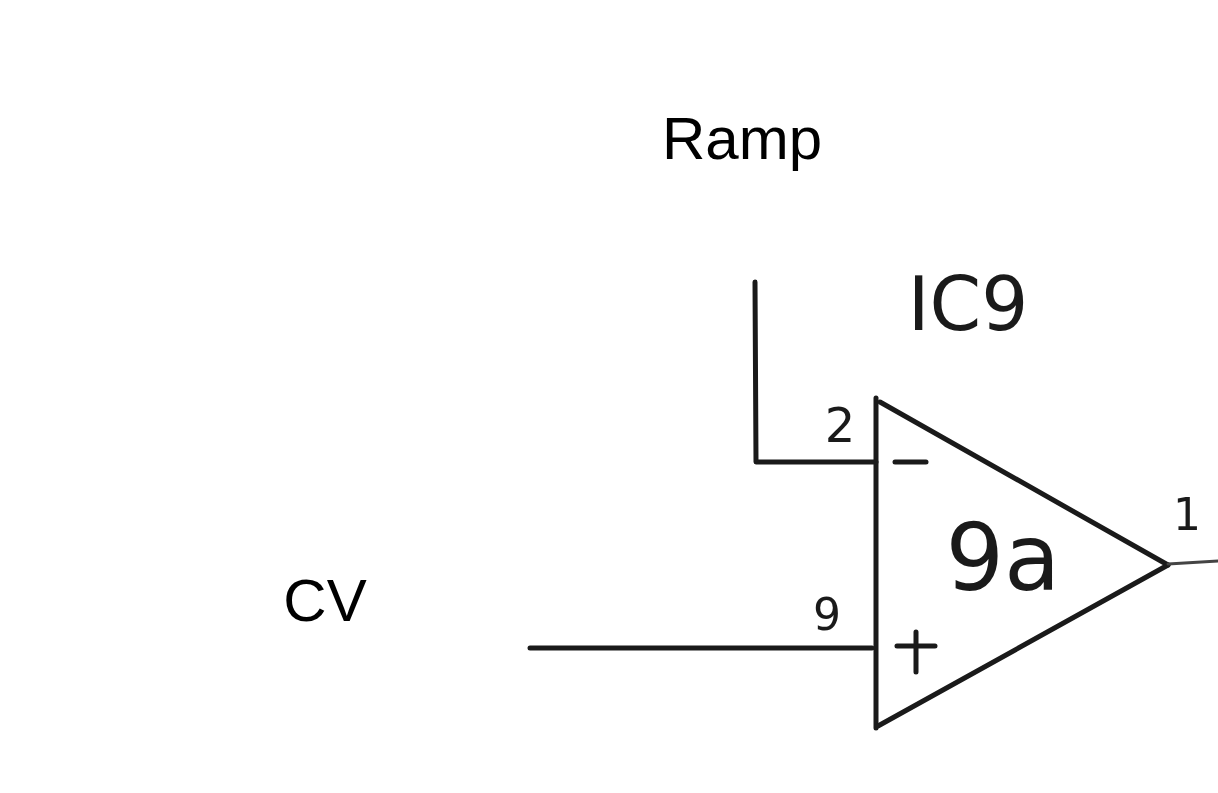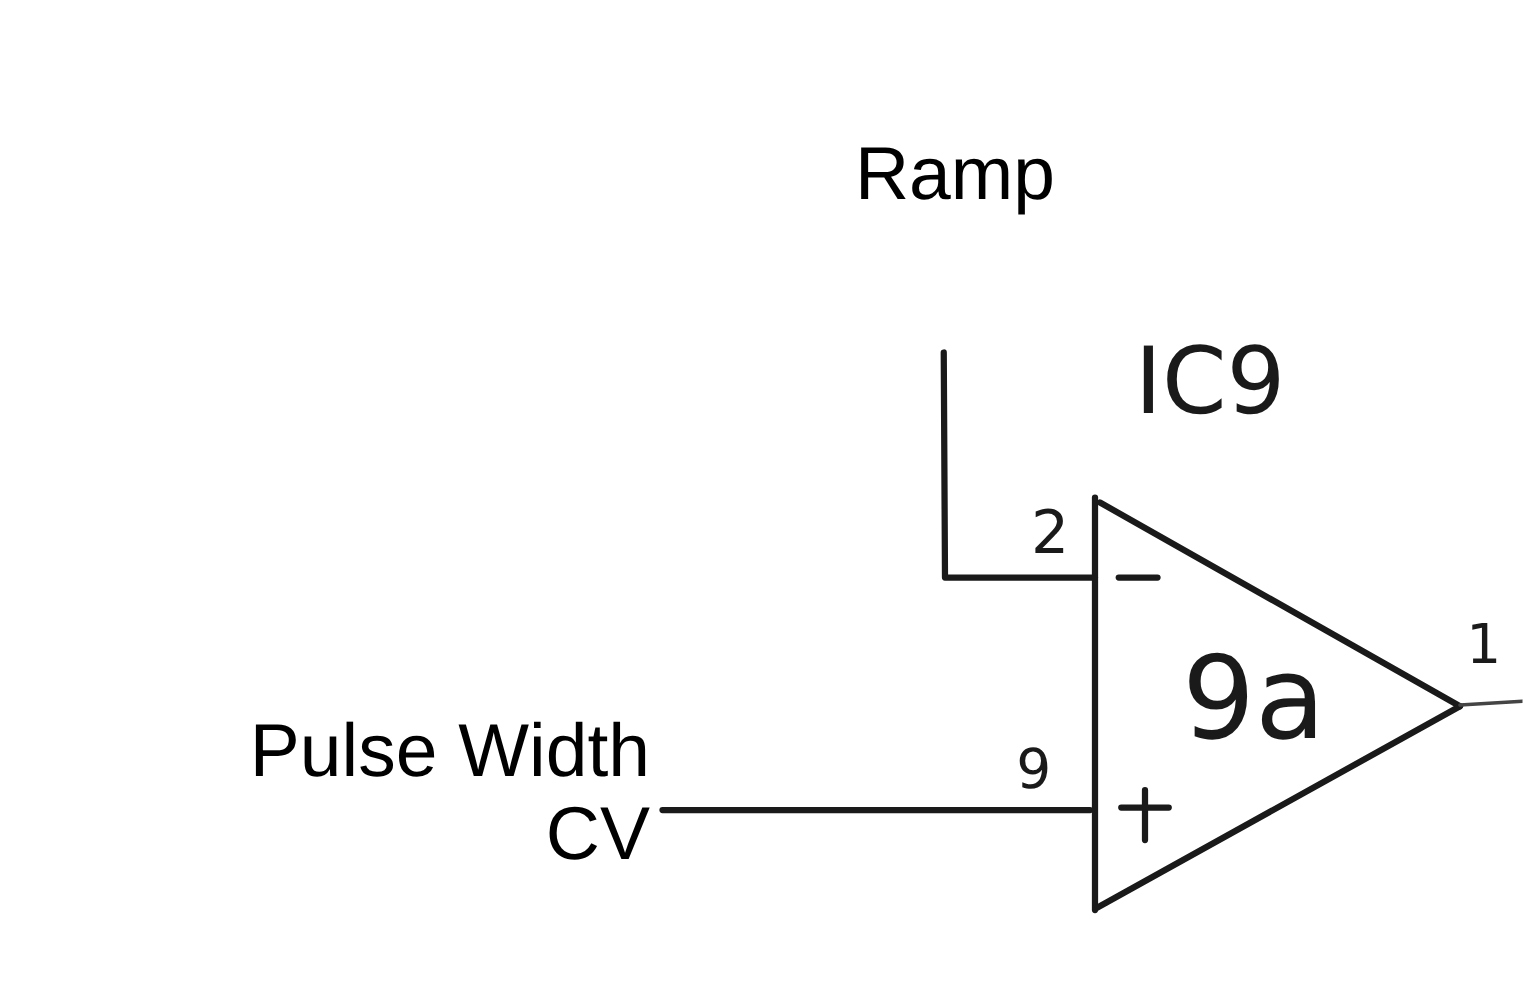--- a/index.html
+++ b/index.html
@@ -3,38 +3,37 @@
   <meta charset="utf-8">
   <style>
     html, body { margin: 0; padding: 0; background: #ffffff; }
     body { width: 1218px; height: 793px; position: relative; overflow: hidden; }
     .label {
       position: absolute;
       font-family: "Liberation Sans", sans-serif;
       color: #000;
       font-size: 60px;
       line-height: 66px;
-      text-align: right;
+      text-align: center;
       white-space: nowrap;
     }
     #ramp-label { left: 640px; top: 106px; width: 204px; }
     #pw-label { left: 130px; top: 568px; width: 390px; }
     svg { position: absolute; left: 0; top: 0; }
     .wire { stroke: #1a1a1a; stroke-width: 5; fill: none; stroke-linecap: round; stroke-linejoin: round; }
     .hand { font-family: "DejaVu Sans", sans-serif; fill: #1a1a1a; }
   </style>
 </head>
 <body>
 
 <div id="ramp-label" class="label">
   <div>Ramp</div>
 </div>
 
 <div id="pw-label" class="label">
-  <div>Pulse Width</div>
   <div>CV</div>
 </div>
 
 <svg width="1218" height="793" viewBox="0 0 1218 793">
 
   <path class="wire" d="M755 282 L756 462 L876 462"></path>
 
   <path class="wire" d="M530 648 L872 648"></path>
 
   <path class="wire" d="M876 398 L876 728"></path>

